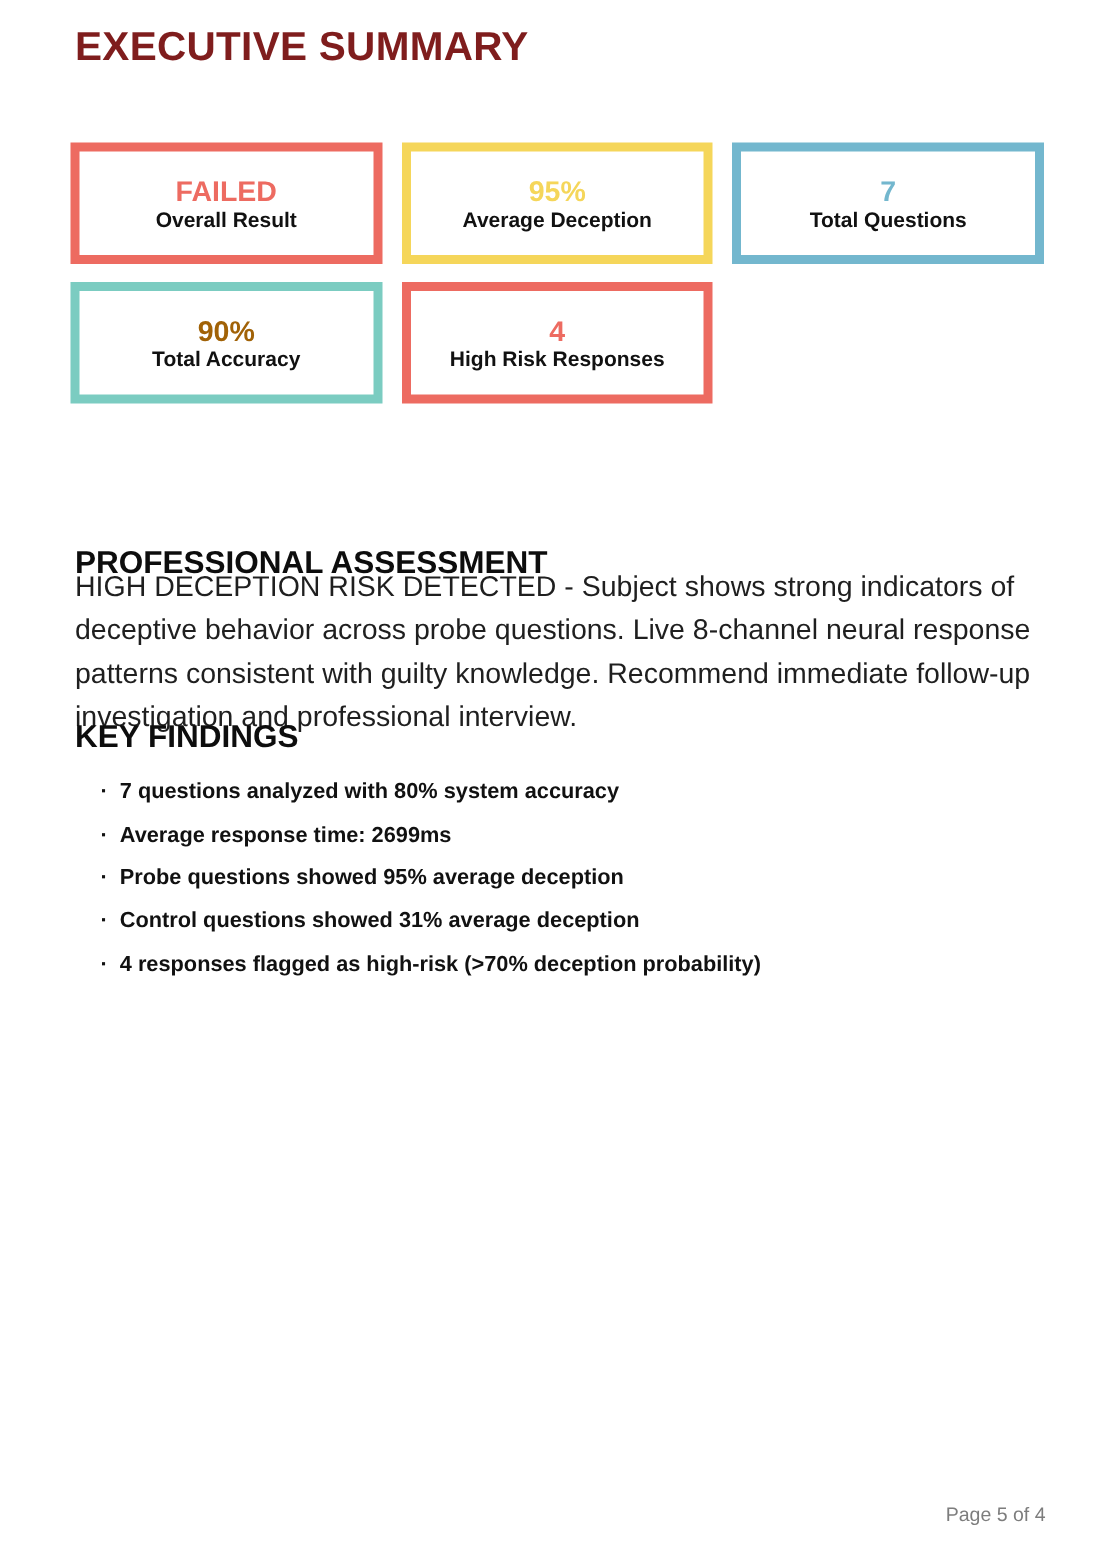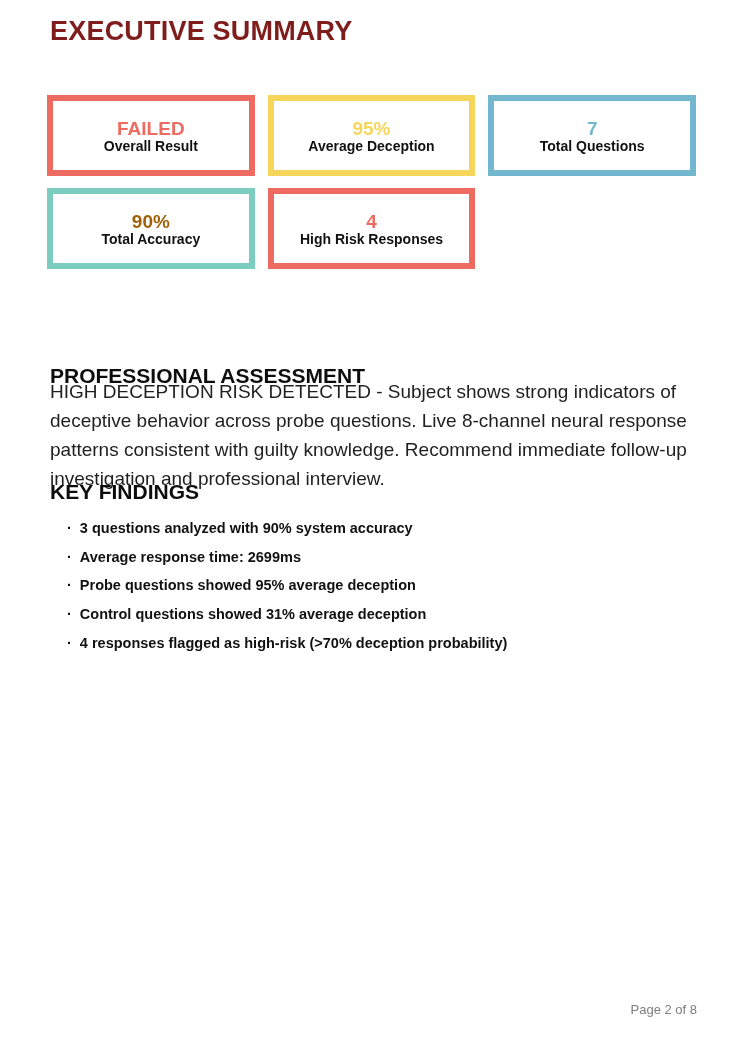--- a/index.html
+++ b/index.html
@@ -129,22 +129,22 @@
       <div class="stat-card-value" style="color: rgb(237, 107, 97);">4</div>
       <div class="stat-card-label">High Risk Responses</div>
     </div>
   </div>
 
   <h2 class="section-heading heading-assessment">PROFESSIONAL ASSESSMENT</h2>
   <p class="assessment-body">HIGH DECEPTION RISK DETECTED - Subject shows strong indicators of deceptive behavior across probe questions. Live 8-channel neural response patterns consistent with guilty knowledge. Recommend immediate follow-up investigation and professional interview.</p>
 
   <h2 class="section-heading heading-findings">KEY FINDINGS</h2>
   <ul class="findings-list">
-    <li><span class="bullet-char">·</span><span>3 questions analyzed with 90% system accuracy</span></li>
+    <li><span class="bullet-char">·</span><span>7 questions analyzed with 80% system accuracy</span></li>
     <li><span class="bullet-char">·</span><span>Average response time: 2699ms</span></li>
     <li><span class="bullet-char">·</span><span>Probe questions showed 95% average deception</span></li>
     <li><span class="bullet-char">·</span><span>Control questions showed 31% average deception</span></li>
     <li><span class="bullet-char">·</span><span>4 responses flagged as high-risk (&gt;70% deception probability)</span></li>
   </ul>
 
-  <div class="page-footer">Page 2 of 8</div>
+  <div class="page-footer">Page 5 of 4</div>
 
 </div>
 
 </body></html>

